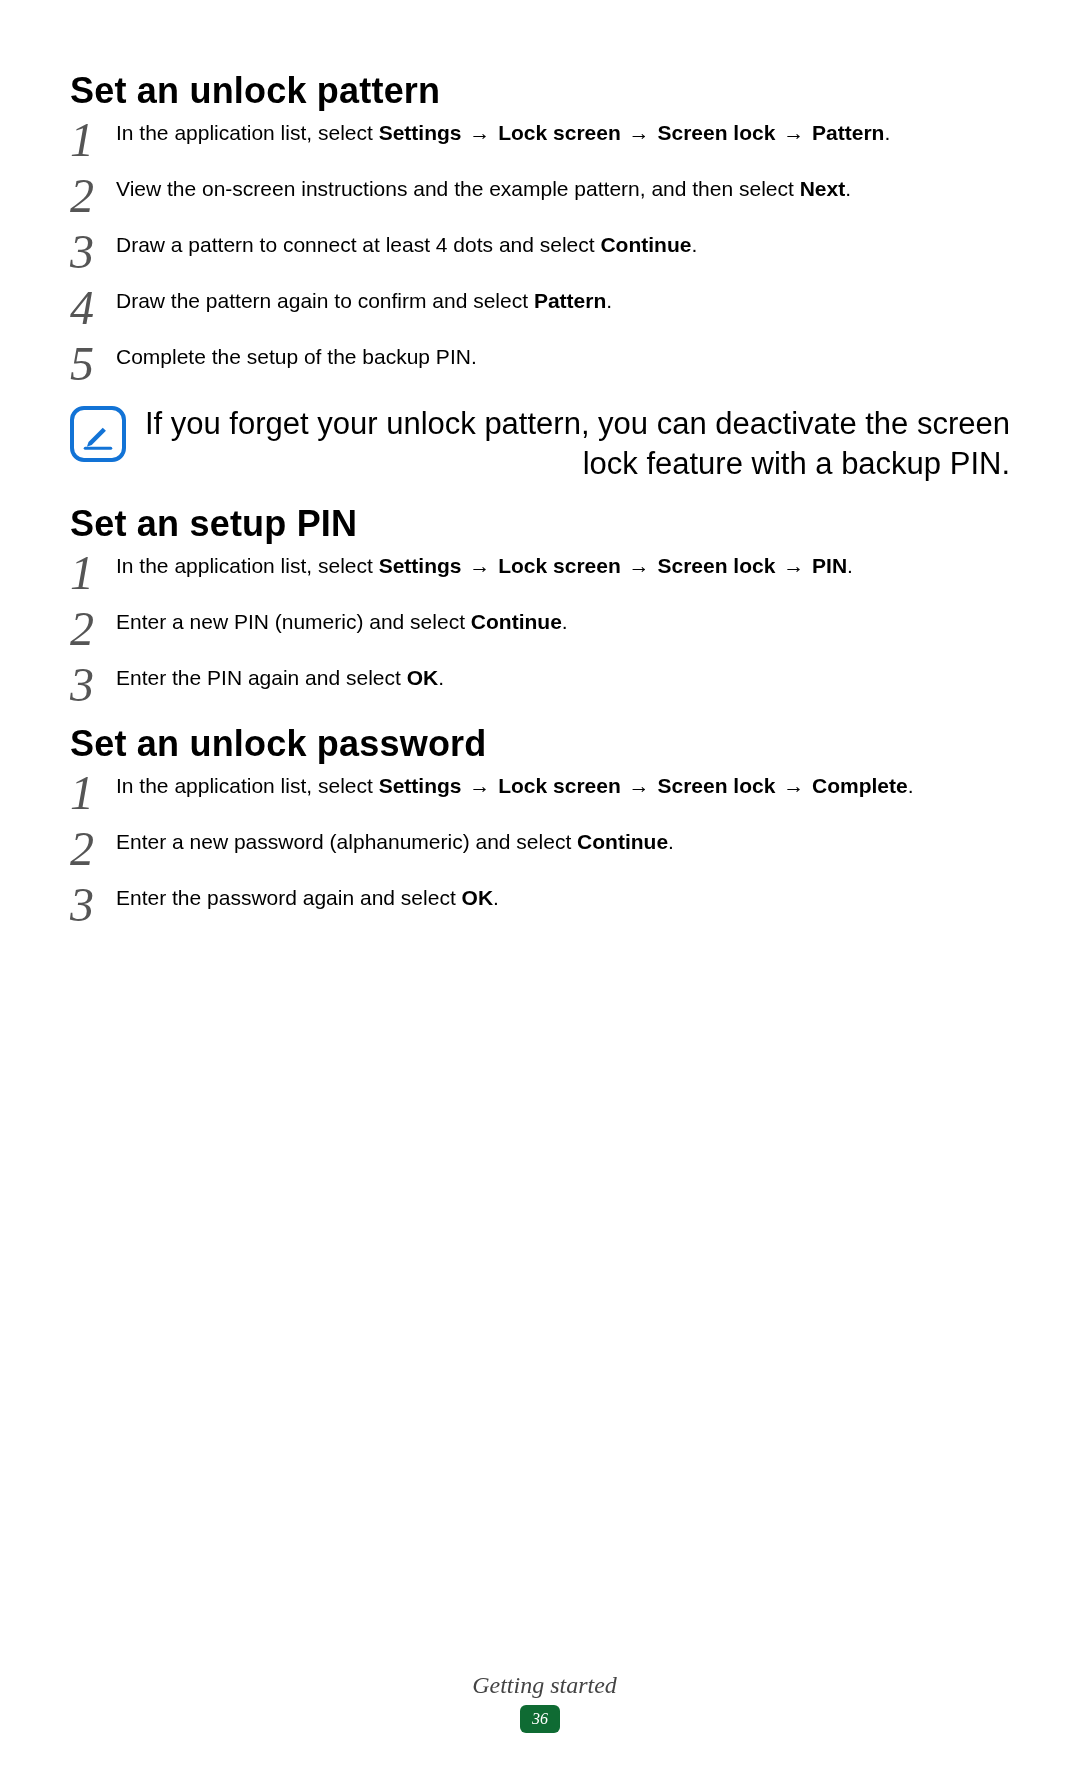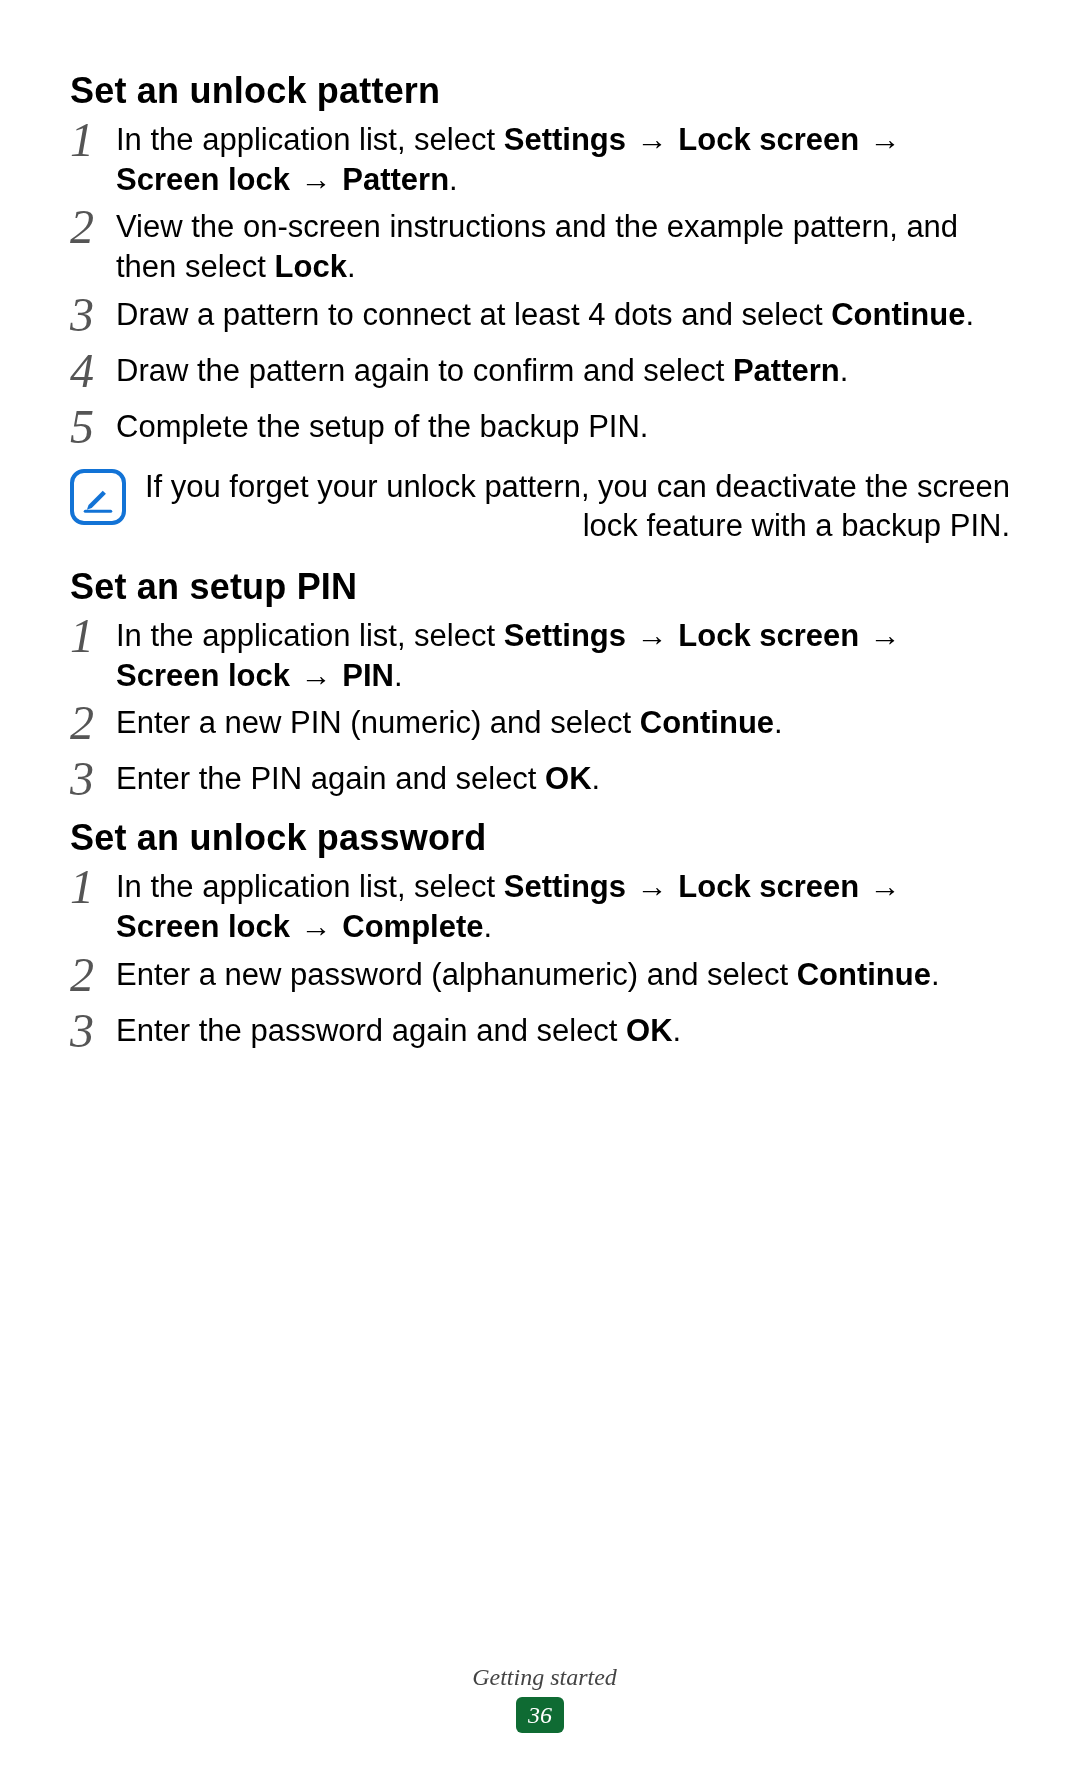--- a/index.html
+++ b/index.html
@@ -34,21 +34,21 @@
     line-height: 1;
     font-weight: 400;
     color: #555;
     width: 46px;
     flex: 0 0 46px;
     text-align: left;
     position: relative;
     top: -4px;
   }
   .step-body {
-    font-size: 31px;
+    font-size: 21px;
     line-height: 1.28;
     flex: 1;
     padding-top: 0px;
   }
   .step-body b, .step-body strong {
     font-weight: 700;
   }
   .note-row {
     display: flex;
     align-items: flex-start;
@@ -95,39 +95,39 @@
     color: #444;
     margin-bottom: 6px;
     padding-left: 9px;
   }
   .page-badge {
     display: inline-block;
     background: #0f6b33;
     color: #fff;
     font-family: "Georgia", "Times New Roman", serif;
     font-style: italic;
-    font-size: 24px;
+    font-size: 16px;
     line-height: 1;
     padding: 6px 12px 6px 12px;
     border-radius: 6px;
   }
 </style>
 </head>
 <body>
 
 <div class="page">
   <div id="content">
       <div class="section-heading">Set an unlock pattern</div>
       <div class="step">
         <div class="step-num">1</div>
         <div class="step-body">In the application list, select <b>Settings</b> <span class="arrow">→</span> <b>Lock screen</b> <span class="arrow">→</span> <b>Screen lock</b> <span class="arrow">→</span> <b>Pattern</b>.</div>
       </div>
       <div class="step">
         <div class="step-num">2</div>
-        <div class="step-body">View the on-screen instructions and the example pattern, and then select <b>Lock</b>.</div>
+        <div class="step-body">View the on-screen instructions and the example pattern, and then select <b>Next</b>.</div>
       </div>
       <div class="step">
         <div class="step-num">3</div>
         <div class="step-body">Draw a pattern to connect at least 4 dots and select <b>Continue</b>.</div>
       </div>
       <div class="step">
         <div class="step-num">4</div>
         <div class="step-body">Draw the pattern again to confirm and select <b>Pattern</b>.</div>
       </div>
       <div class="step">

